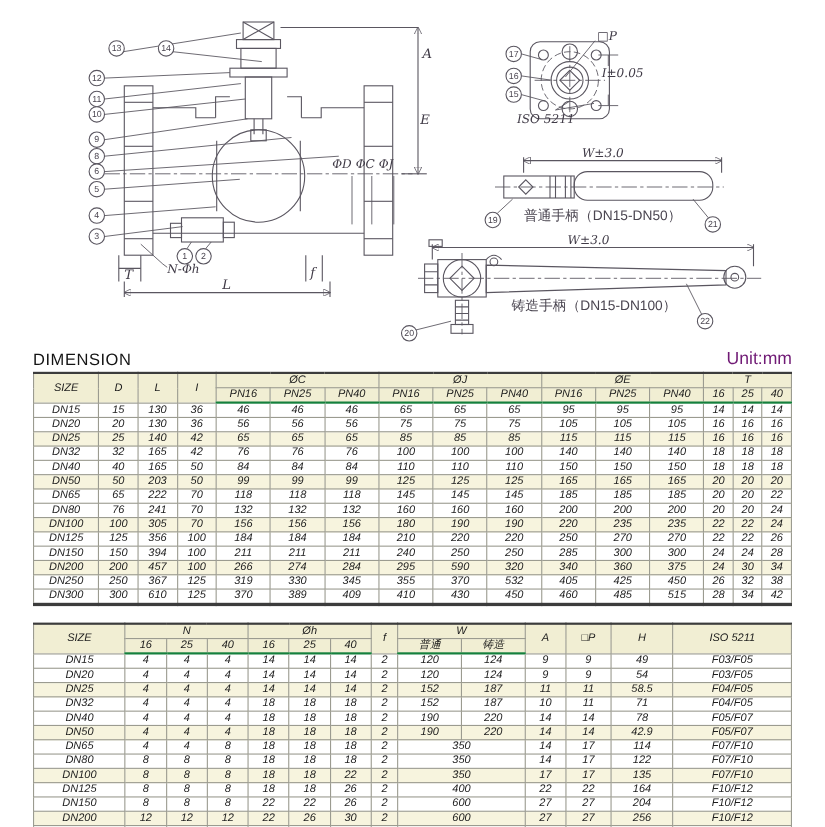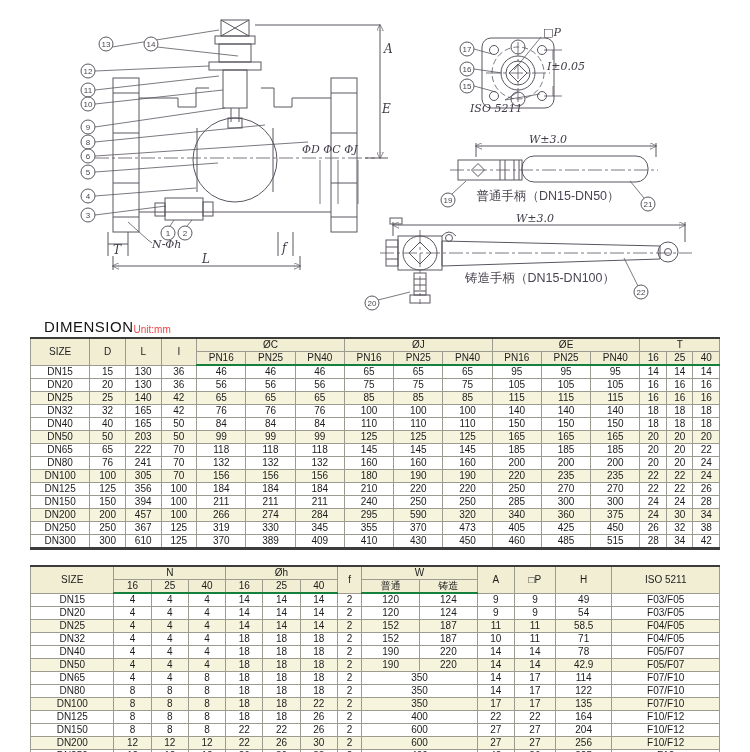--- a/index.html
+++ b/index.html
@@ -8,29 +8,29 @@
   svg{display:block;}
   svg line,svg path,svg rect,svg circle,svg polygon,svg polyline{stroke:#5a5660;stroke-width:1;fill:none;}
   svg text{stroke:none;fill:#403b47;}
   .dimtxt{font-family:"DejaVu Serif",serif;font-style:italic;font-size:12px;}
   .dimtxt-sm{font-family:"DejaVu Serif",serif;font-style:italic;font-size:11px;}
   .cap{font-family:"Liberation Sans",sans-serif;font-size:12.5px;fill:#4a4550;}
   .callout-num{font-family:"Liberation Sans",sans-serif;font-size:8px;fill:#4a4550;}
   .callout-c{fill:#ffffff;}
   .cl{stroke-dasharray:14 3 3 3;}
   .thin{stroke-width:0.8;}
-  .titlebar{display:flex;justify-content:flex-start;align-items:flex-end;margin:2px 30px 2px 44px;}
+  .titlebar{display:flex;justify-content:space-between;align-items:flex-end;margin:2px 30px 2px 30px;}
   .page-heading{font-size:15px;letter-spacing:0.5px;color:#141414;}
-  .unit-label{font-size:10px;color:#ef4444;}
+  .unit-label{font-size:16px;color:#701a75;}
   .tbl-wrap{margin:1px 30px 0 30px;}
   .tbl-wrap2{margin:15px 30px 0 30px;}
   table.dim-table{width:100%;border-collapse:collapse;font-size:10px;table-layout:auto;}
   table.dim-table th,table.dim-table td{border:1px solid #9b9b90;text-align:center;padding:0 2px;height:12px;line-height:1.05;font-weight:normal;white-space:nowrap;}
   table.dim-table thead th{background:#f1eed3;}
-  table.dim-table{border-top:2px solid #3c3c3c;border-bottom:3px solid #3c3c3c;}
+  table.dim-table{border-top:2px solid #3c3c3c;border-bottom:3px solid #3c3c3c;font-style:italic;}
   table.dim-table thead tr:last-child th{border-bottom:2px solid #15803d;}
   table.dim-table tr.hl td{background:#f7f4de;}
 </style>
 </head>
 <body>
 
 <div class="drawing-wrap">
 <svg width="750" height="316" viewBox="0 0 750 316">
   <defs>
     <marker id="arr" viewBox="0 0 10 10" refX="9" refY="5" markerWidth="7" markerHeight="7" orient="auto-start-reverse">
@@ -507,21 +507,21 @@
         <tr>
           <td>DN250</td>
           <td>250</td>
           <td>367</td>
           <td>125</td>
           <td>319</td>
           <td>330</td>
           <td>345</td>
           <td>355</td>
           <td>370</td>
-          <td>473</td>
+          <td>532</td>
           <td>405</td>
           <td>425</td>
           <td>450</td>
           <td>26</td>
           <td>32</td>
           <td>38</td>
         </tr>
         <tr>
           <td>DN300</td>
           <td>300</td>

